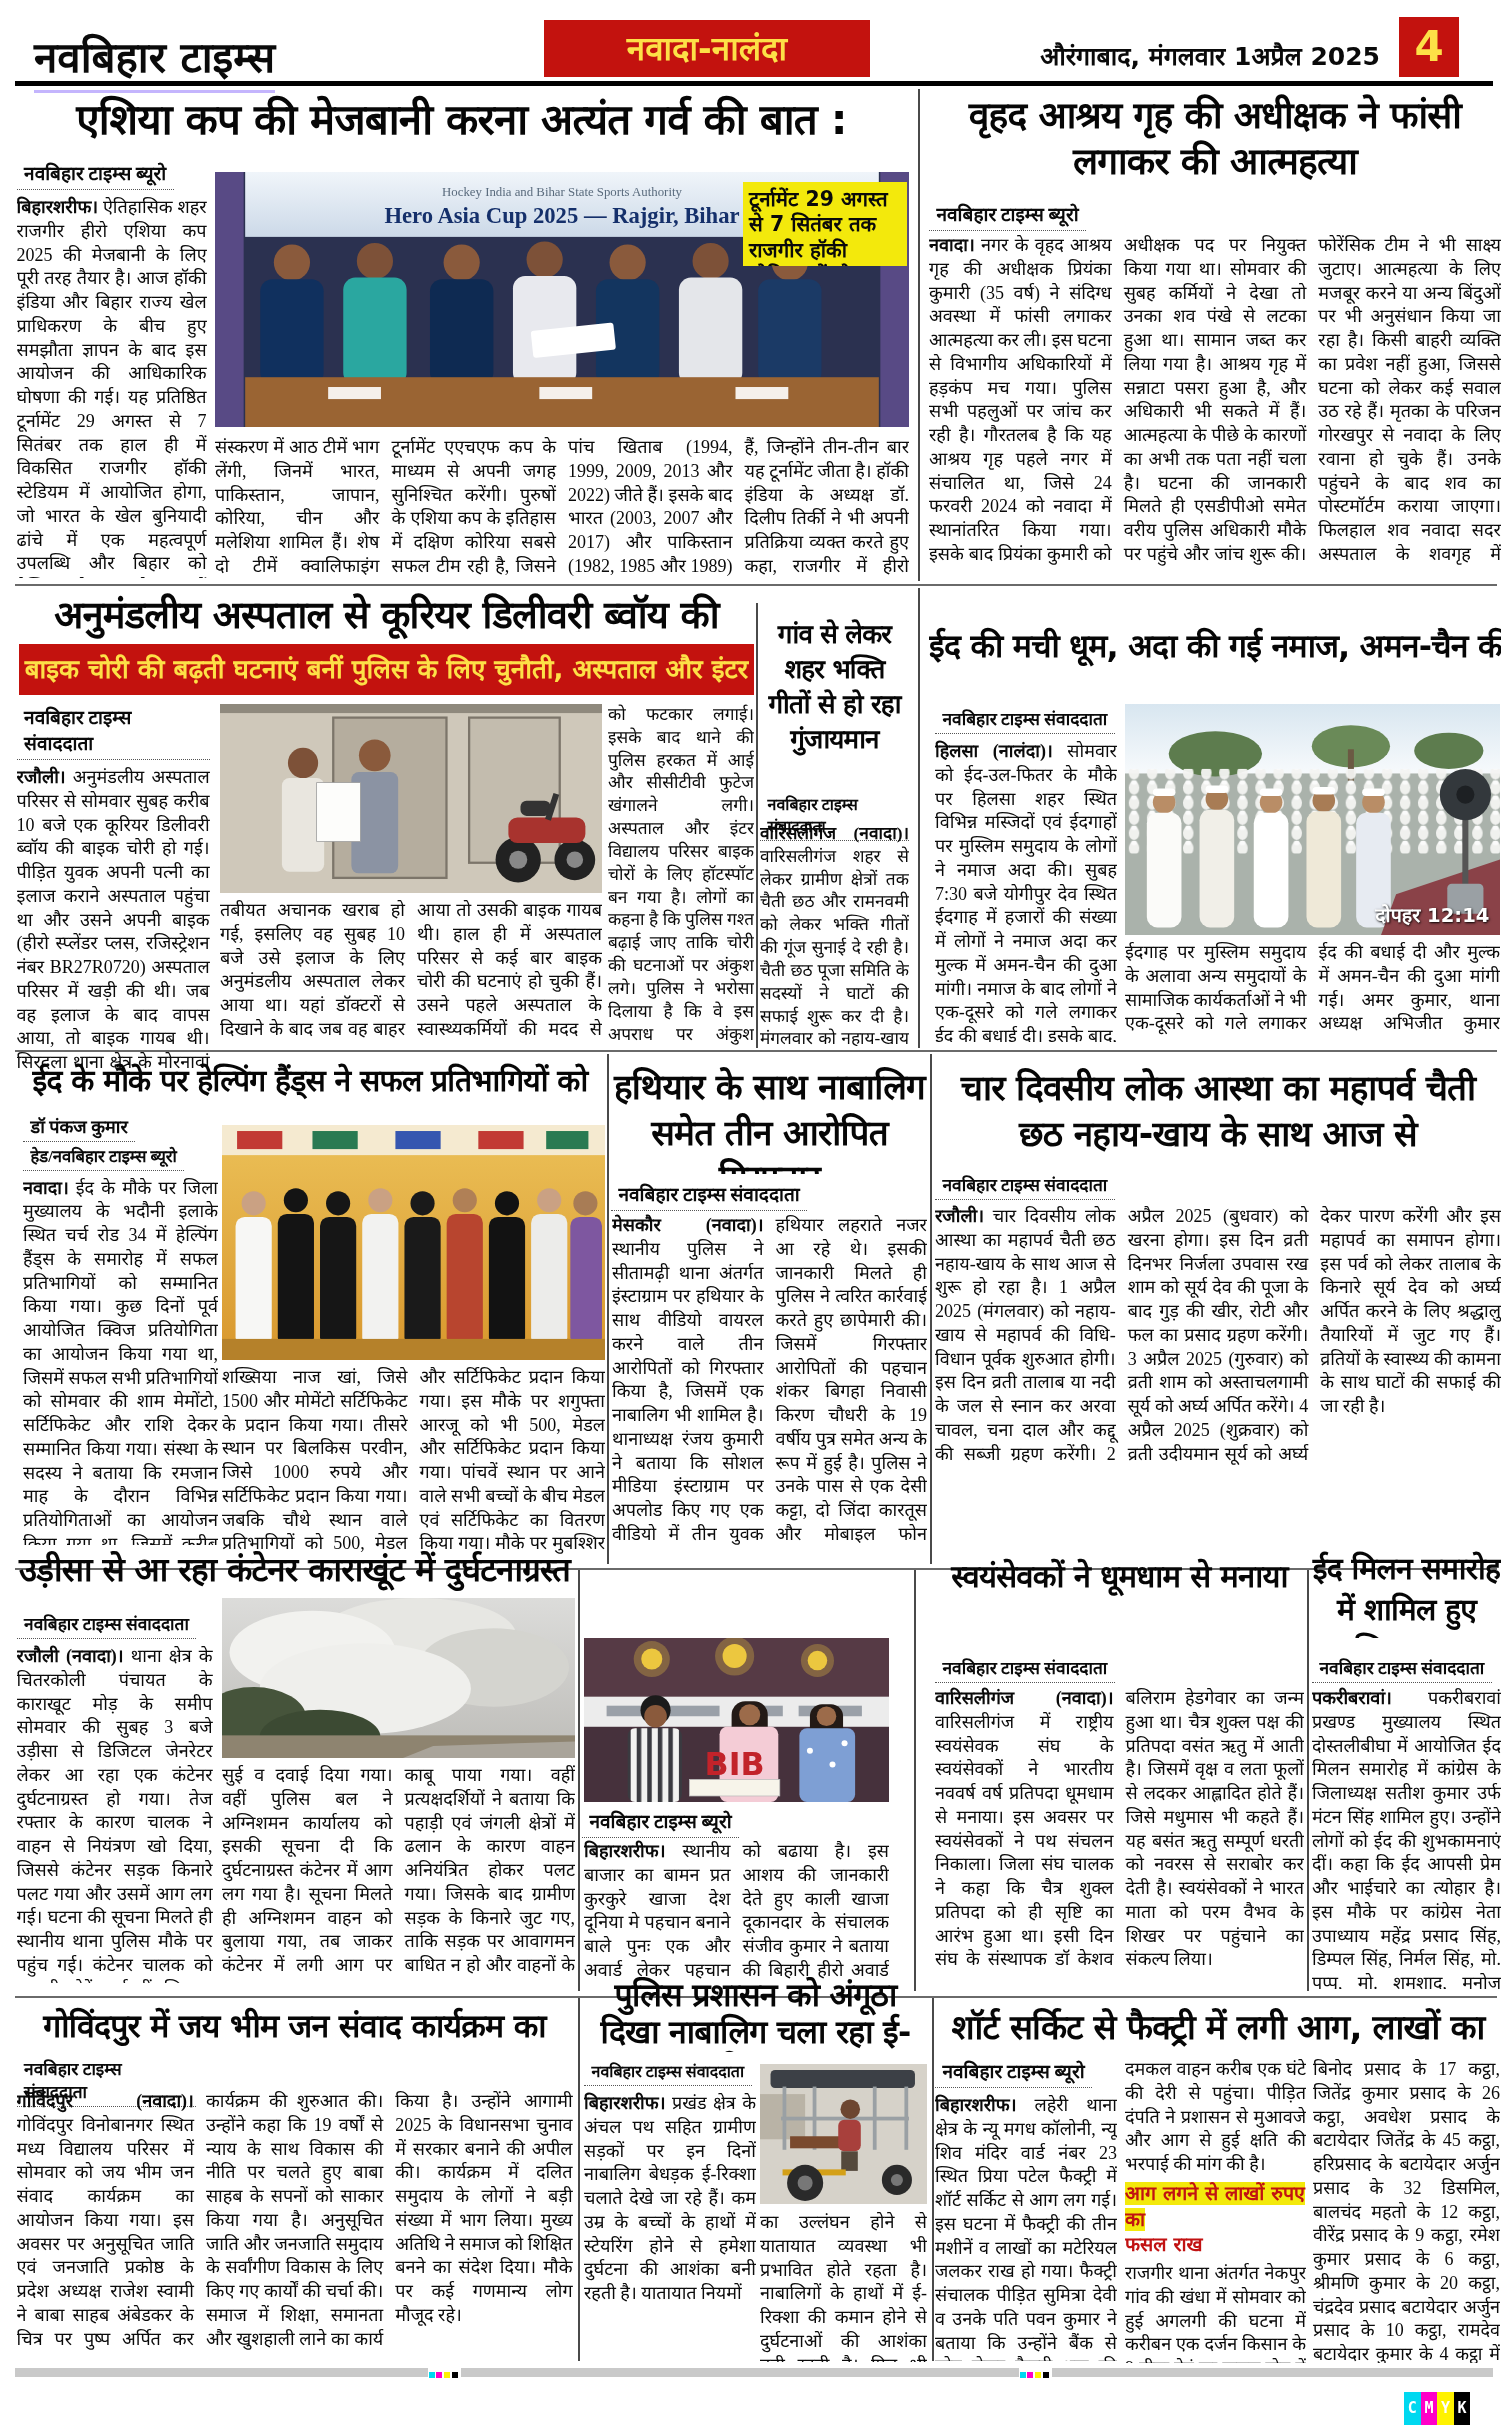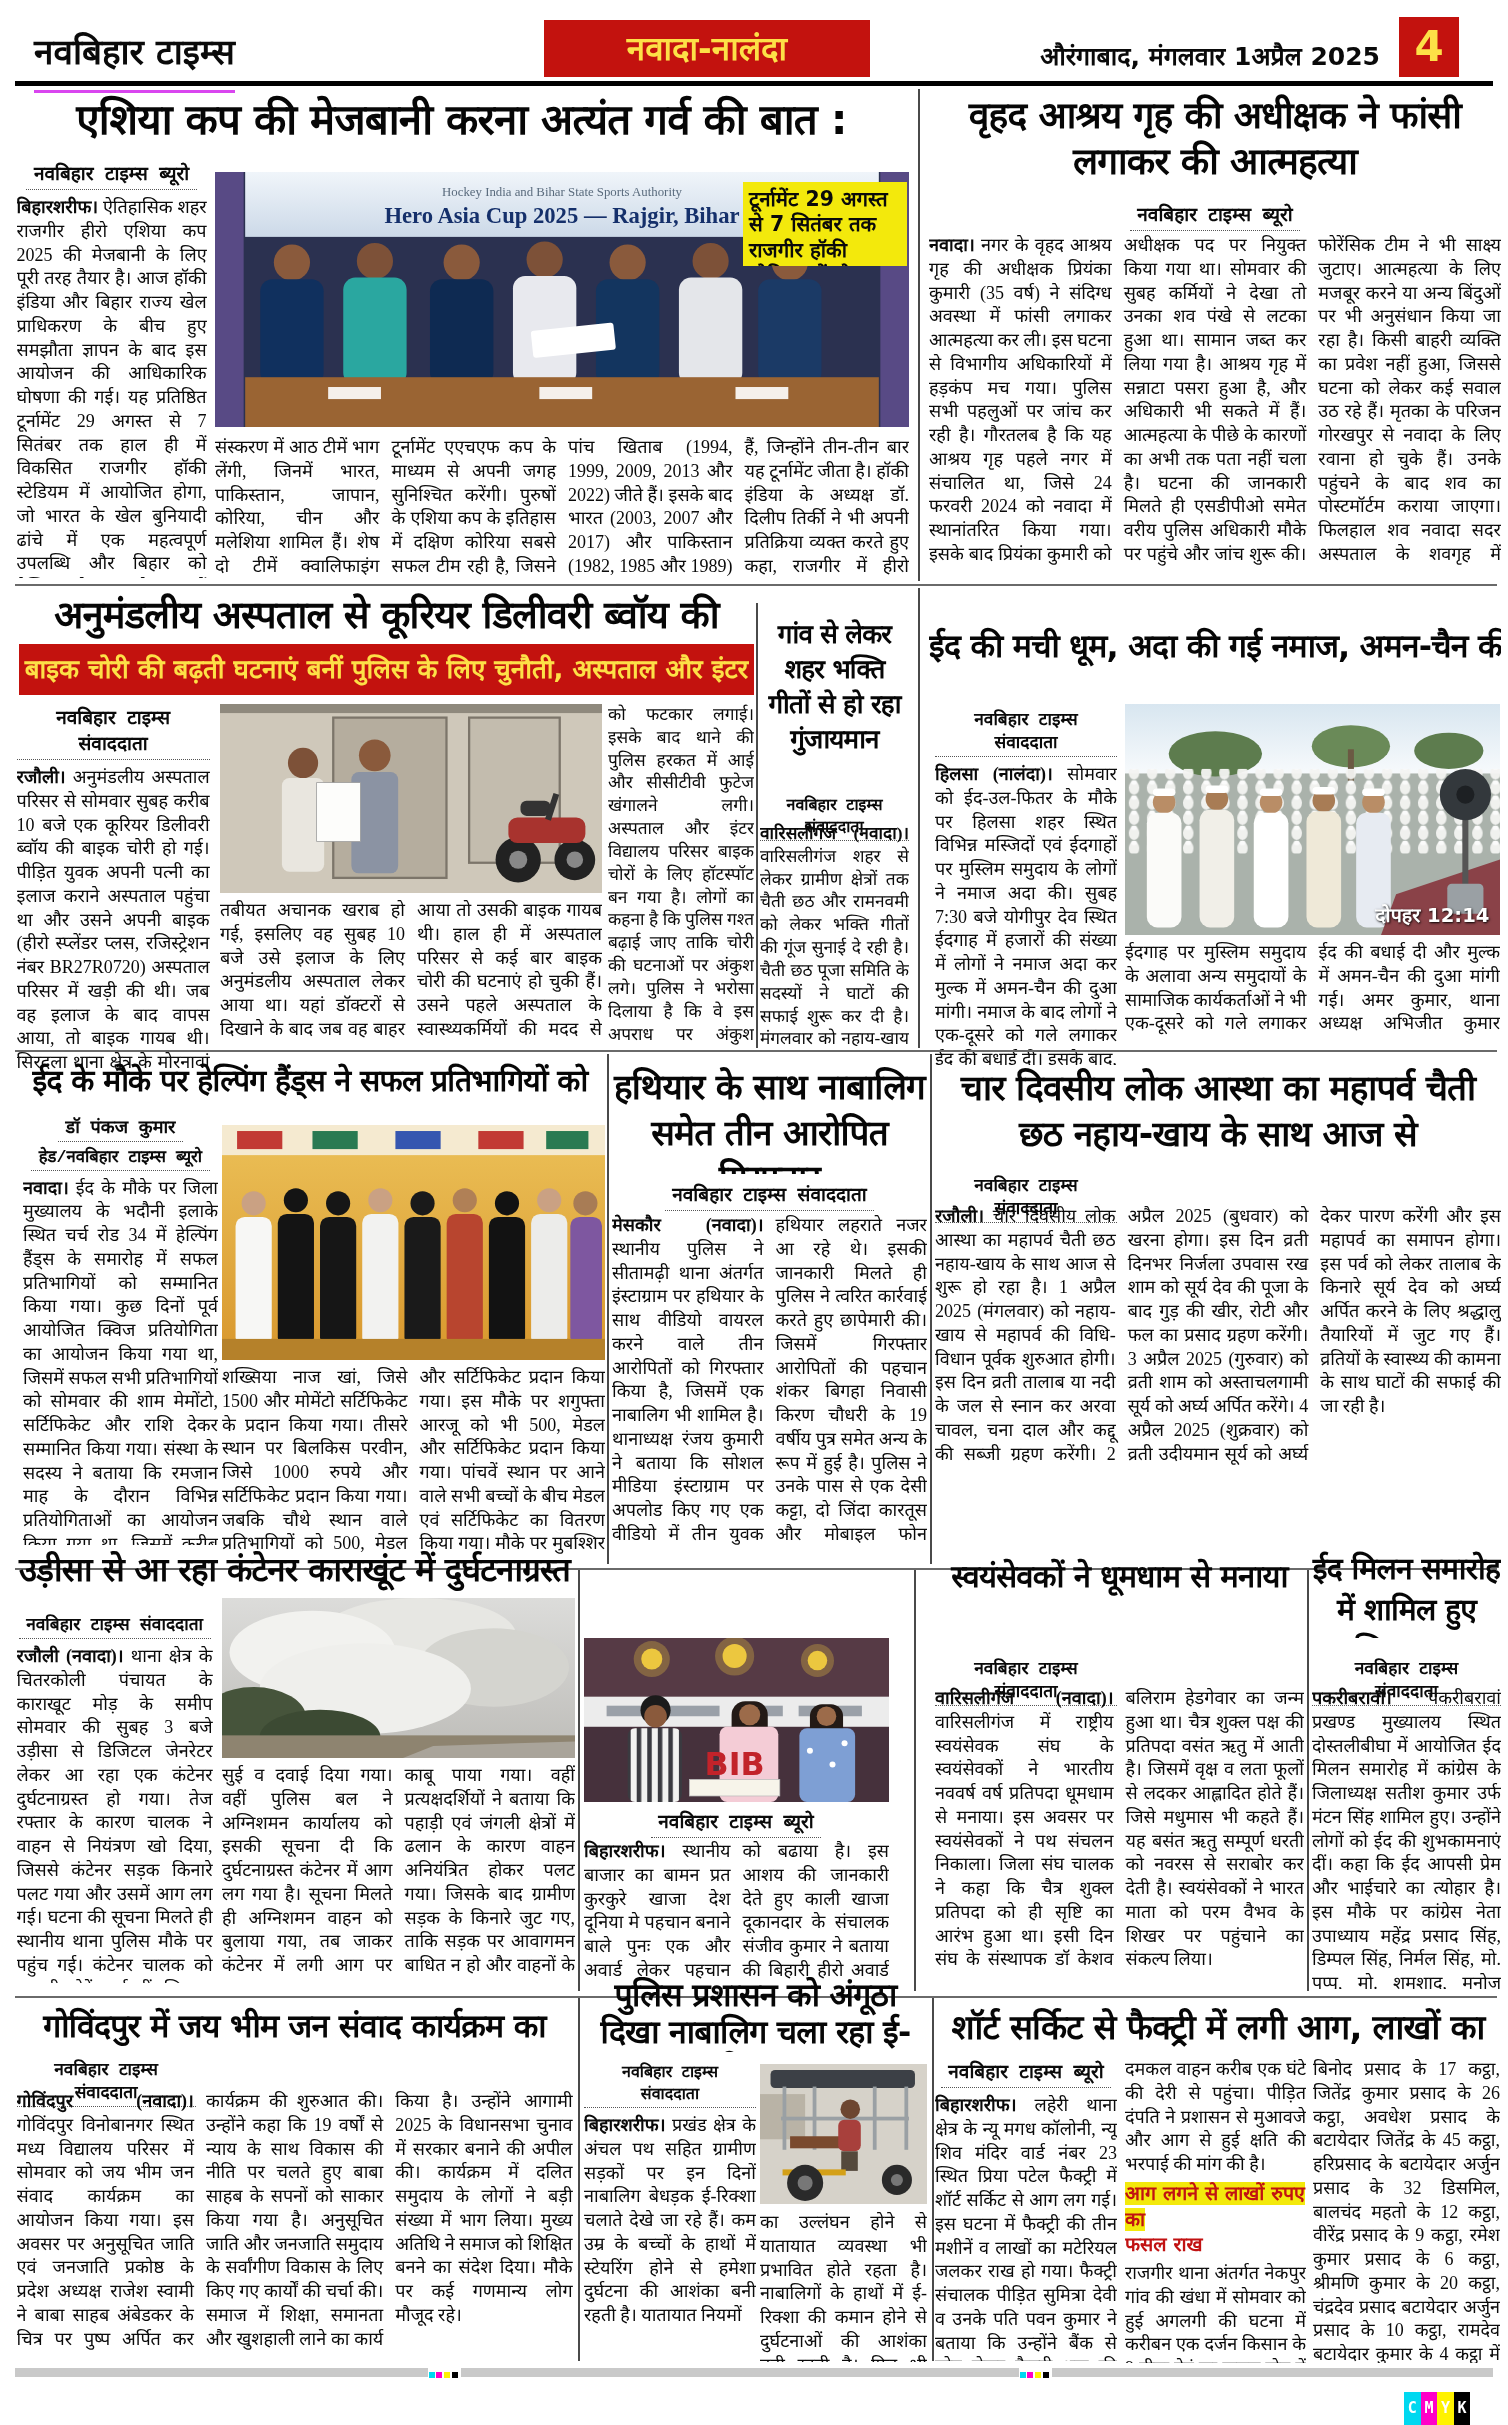--- a/index.html
+++ b/index.html
@@ -1,21 +1,21 @@
 <!DOCTYPE html>
 <html style="font-size:12px"><head>
 <meta charset="utf-8">
 <style>
   html,body{margin:0;padding:0;background:#ffffff;}
   #page{position:relative;width:1508px;height:2426px;background:#ffffff;overflow:hidden;
         font-family:"Liberation Serif","DejaVu Sans",serif;color:#0a0a0a;}
   .abs{position:absolute;}
   .hl{font-family:"DejaVu Sans","Liberation Sans",sans-serif;font-weight:bold;text-align:center;
       letter-spacing:-0.8px;color:#060606;overflow:hidden;}
-  .by{font-family:Liberation Mono, monospace;font-weight:bold;font-size:19px;text-align:center;overflow:hidden;}
+  .by{font-family:Liberation Serif, serif;font-weight:bold;font-size:19px;text-align:left;overflow:hidden;}
   .by span{display:inline-block;border-bottom:1.5px dotted #555;padding:0 7.5px 3px 7.5px;}
   .bd{font-size:18px;line-height:1.32;text-align:justify;overflow:hidden;}
   .bd b{font-weight:bold;}
   .c2{column-count:2;column-gap:12px;}
   .c3{column-count:3;column-gap:12px;}
   .c4{column-count:4;column-gap:12px;}
   .vr{width:1.5px;background:#4a4a4a;}
   .hr{height:1.5px;background:#6a6a6a;}
   .photo{overflow:hidden;background:#d8d8d8;}
   .photo svg{display:block;width:100%;height:100%;}
@@ -26,21 +26,21 @@
   .yline{background:#f3e90c;display:inline;}
   .cmyk-cell{width:16.6px;height:33px;display:inline-block;text-align:center;line-height:33px;
       font-family:"DejaVu Sans Mono",monospace;font-weight:bold;font-size:15px;}
 </style>
 </head>
 <body>
 
 <div id="page">
 
   <div class="abs" style="left:34px;top:27px;width:422px;height:50px;">
-    <span style="font-family:'DejaVu Sans',sans-serif;font-weight:bold;font-size:35px;border-bottom:3px solid #d946ef;padding-bottom:18px;">नवबिहार टाइम्स</span>
+    <span style="font-family:'DejaVu Sans',sans-serif;font-weight:bold;font-size:42px;border-bottom:3px solid #c4b5fd;padding-bottom:8px;">नवबिहार टाइम्स</span>
   </div>
   <div class="abs redbox" style="left:544px;top:19.6px;width:326px;height:57px;background:#c3120e;font-size:33px;line-height:57px;">
     <span>नवादा-नालंदा</span>
   </div>
   <div class="abs" style="left:1003px;top:38px;width:377px;text-align:right;font-family:'DejaVu Sans',sans-serif;font-weight:bold;font-size:25px;">औरंगाबाद, मंगलवार 1अप्रैल 2025</div>
   <div class="abs redbox" style="left:1399px;top:16.6px;width:60px;height:60px;background:#c3120e;font-size:42px;line-height:60px;">
     <span>4</span>
   </div>
   <div class="abs" style="left:15px;top:81px;width:1478px;height:5.3px;background:#000;"></div>
 

